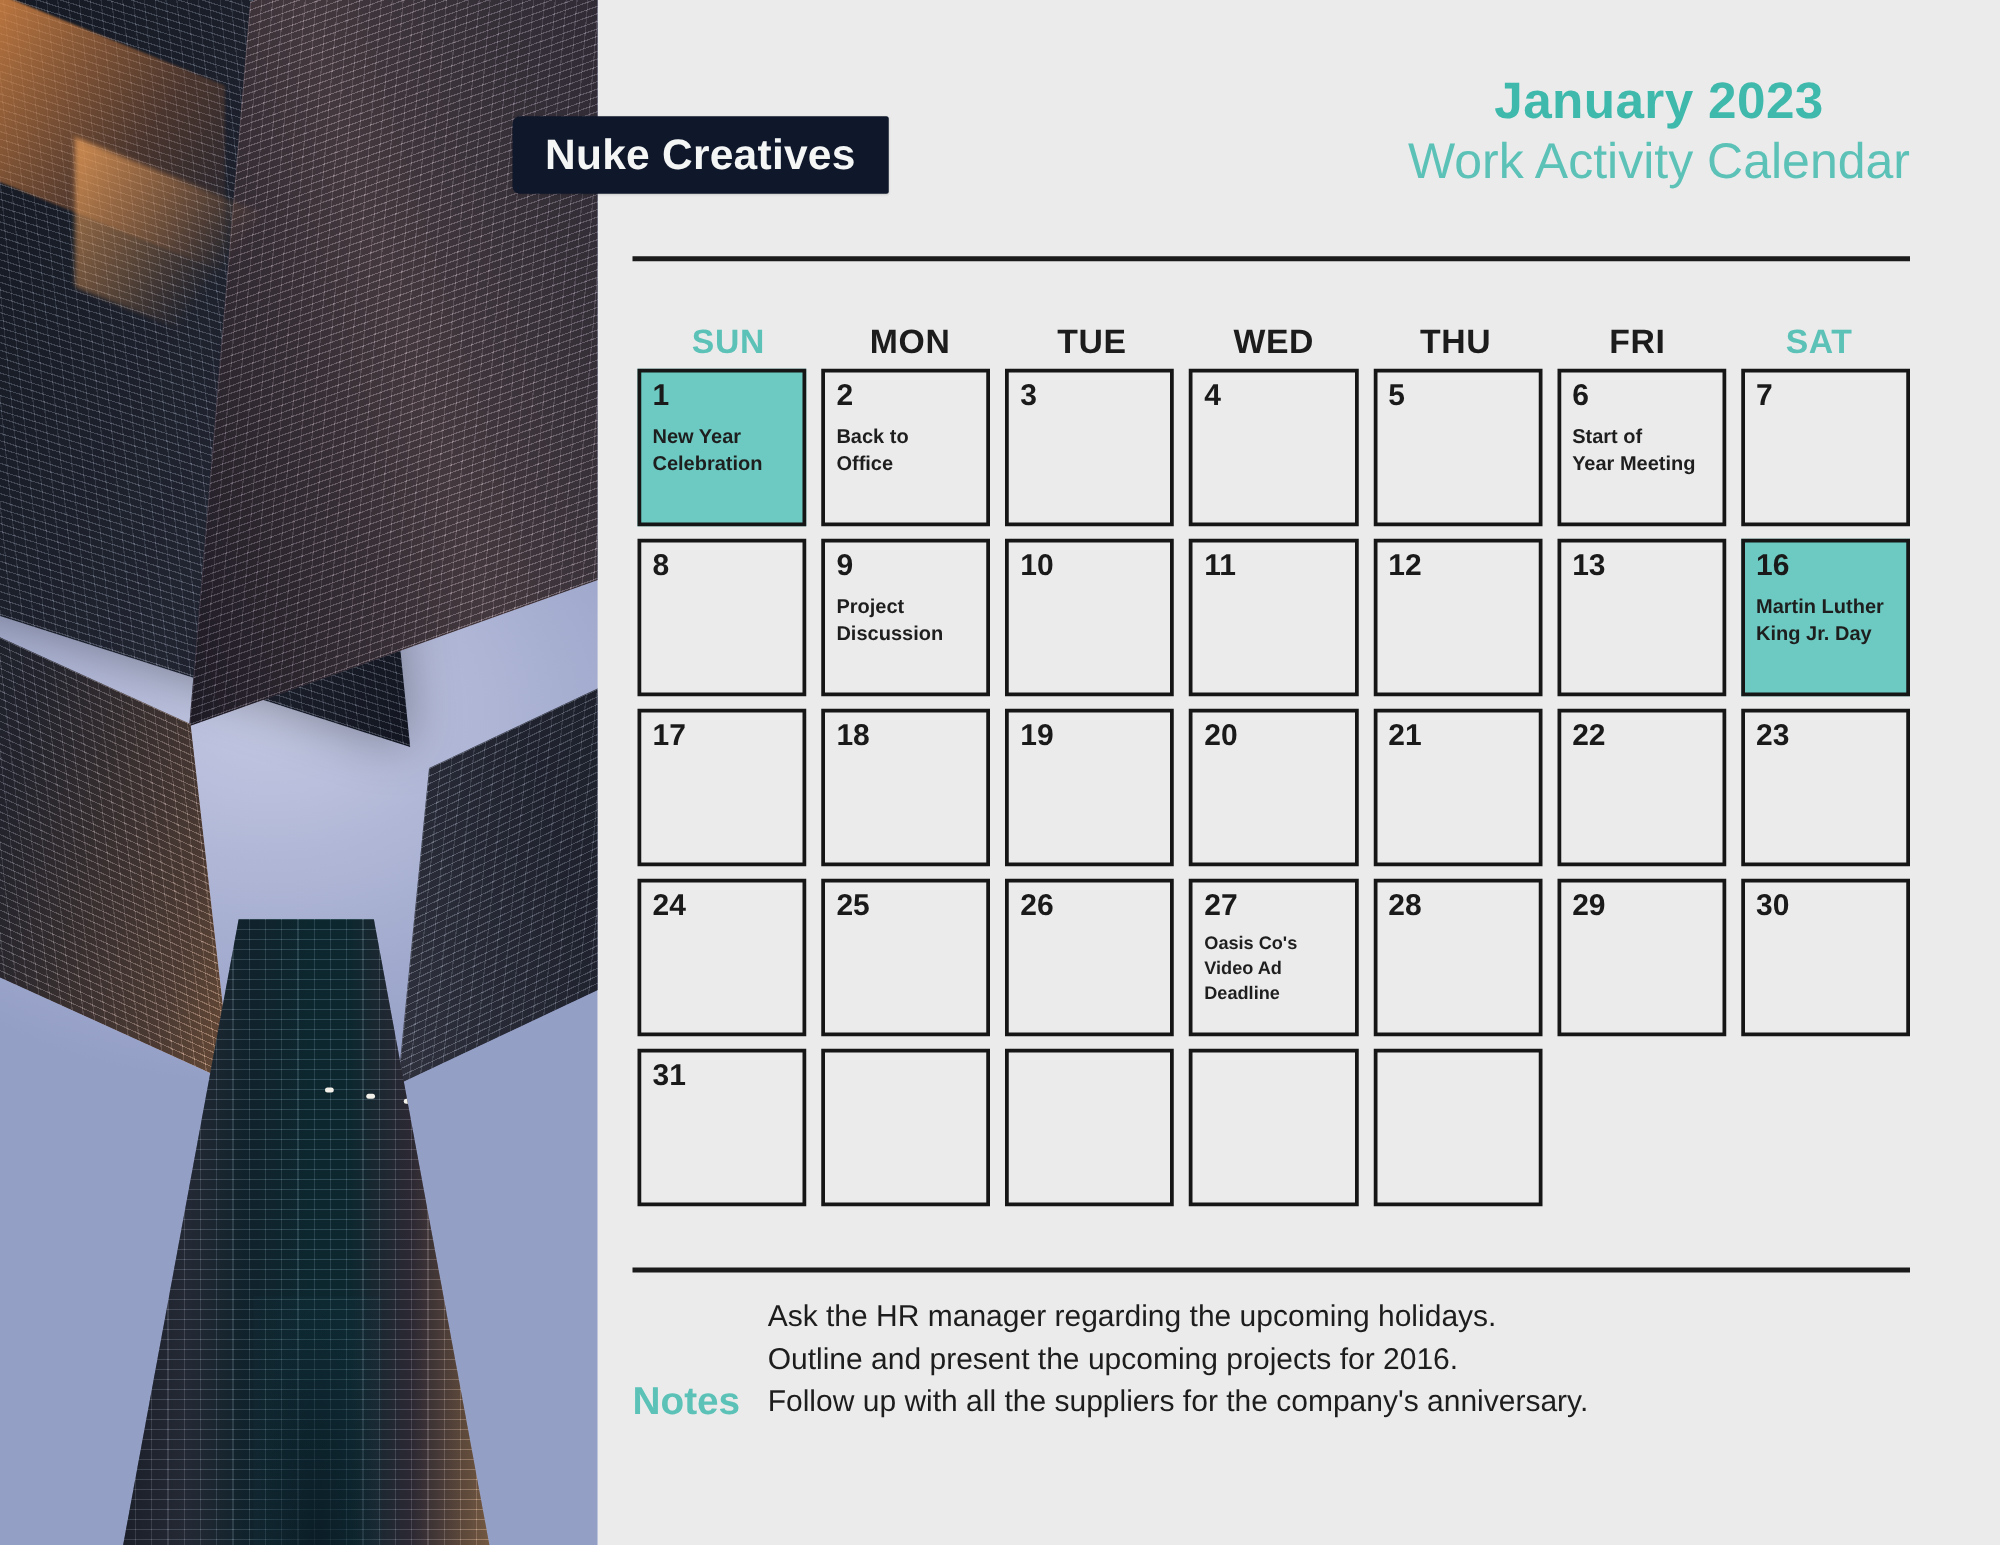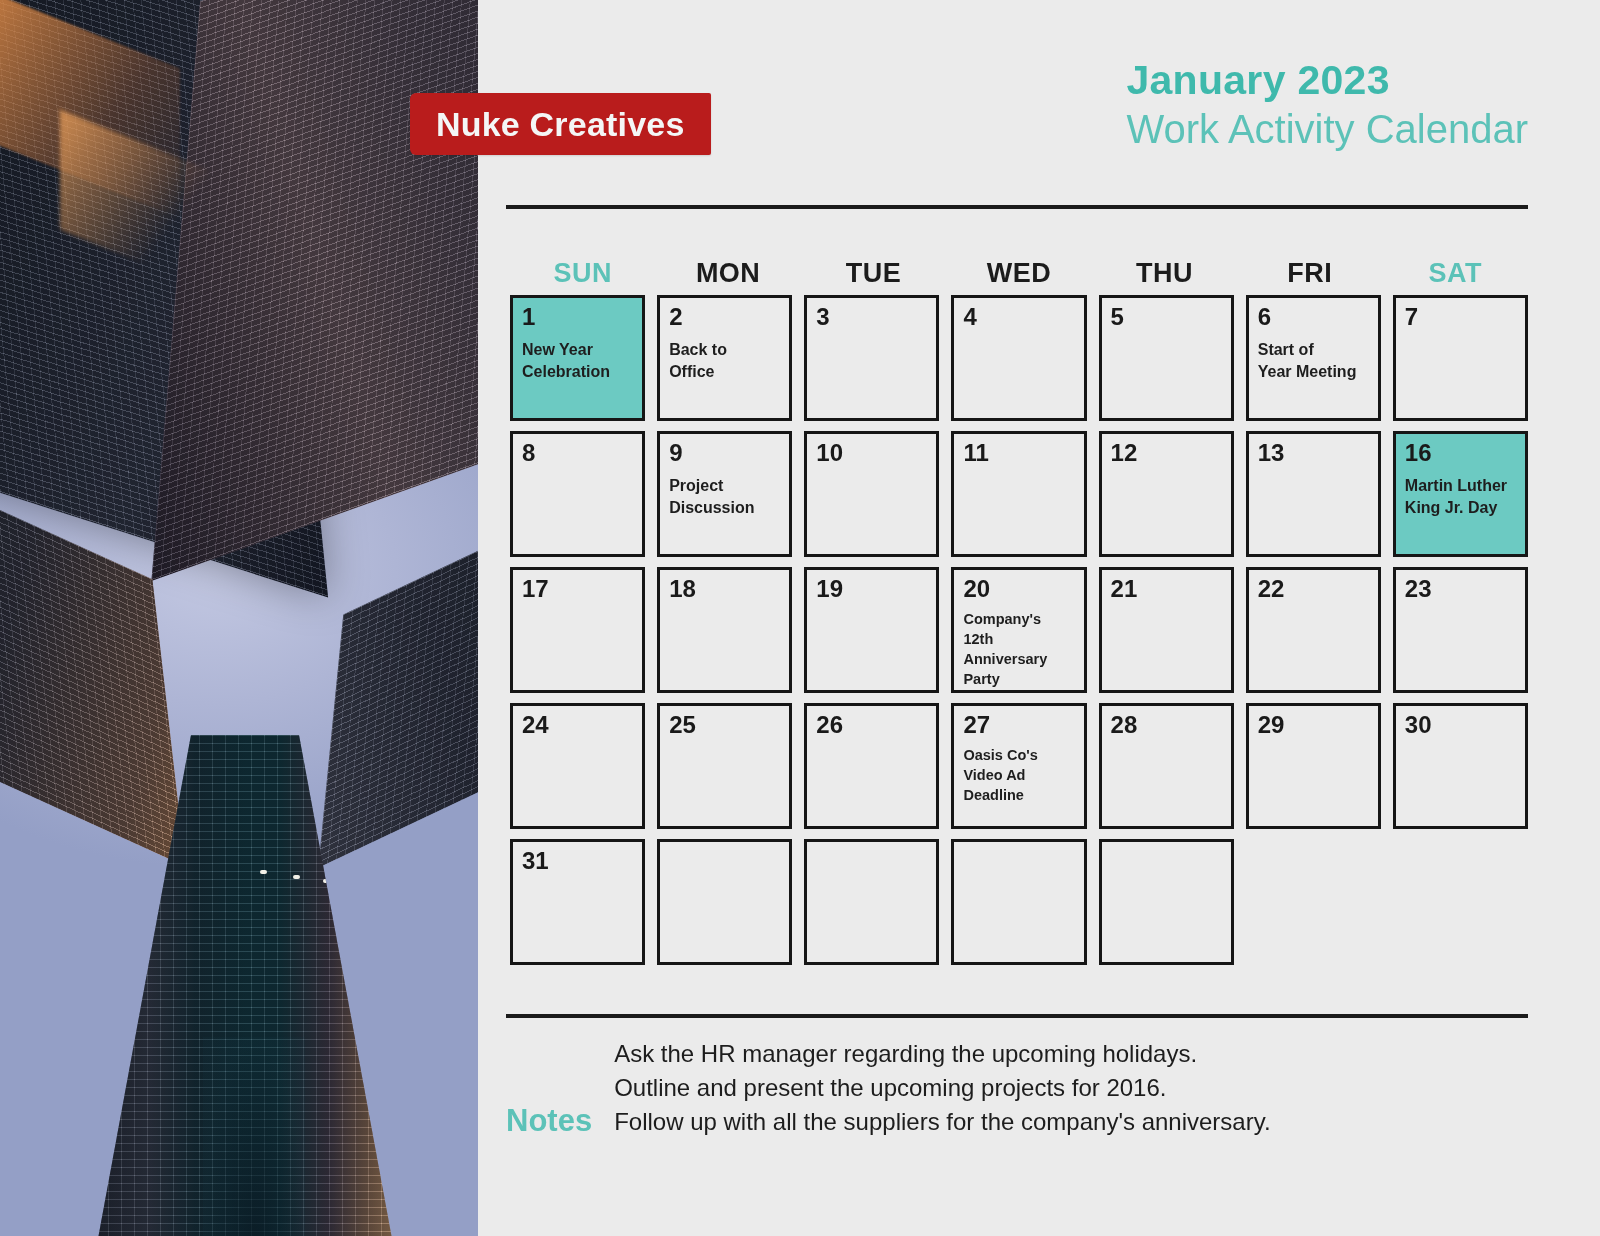--- a/index.html
+++ b/index.html
@@ -91,31 +91,31 @@
   }
   .spark { position: absolute; width: 7px; height: 4px; background: #f2f0e8; border-radius: 2px; }
 
   
   #content { position: absolute; left: 478px; top: 0; width: 1122px; height: 1236px; }
 
   #logo-badge {
     position: absolute; left: -68px; top: 93px;
     height: 62px; padding: 0 26px;
     display: flex; align-items: center;
-    background: #b91c1c;
+    background: #0f172a;
     border-radius: 6px 2px 2px 6px;
     box-shadow: 0 1px 2px rgba(0,0,0,.12);
   }
   #logo-badge span {
     color: #f4f6f6; font-size: 34px; font-weight: bold; letter-spacing: .2px;
   }
 
   #title-block {
     position: absolute; right: 72px; top: 58px;
-    text-align: left;
+    text-align: center;
   }
   #month-title {
     color: #3fb9ac; font-size: 41px; font-weight: bold; line-height: 1.08;
     letter-spacing: .3px;
   }
   #cal-subtitle {
     color: #5cc2b8; font-size: 40px; font-weight: normal; line-height: 1.2;
     margin-top: 3px;
   }
 
@@ -294,23 +294,20 @@
           <div class="daynum">17</div>
         </div>
         <div class="cell">
           <div class="daynum">18</div>
         </div>
         <div class="cell">
           <div class="daynum">19</div>
         </div>
         <div class="cell">
           <div class="daynum">20</div>
-          <div class="evt small">Company's
-12th Anniversary
-Party</div>
         </div>
         <div class="cell">
           <div class="daynum">21</div>
         </div>
         <div class="cell">
           <div class="daynum">22</div>
         </div>
         <div class="cell">
           <div class="daynum">23</div>
         </div>

